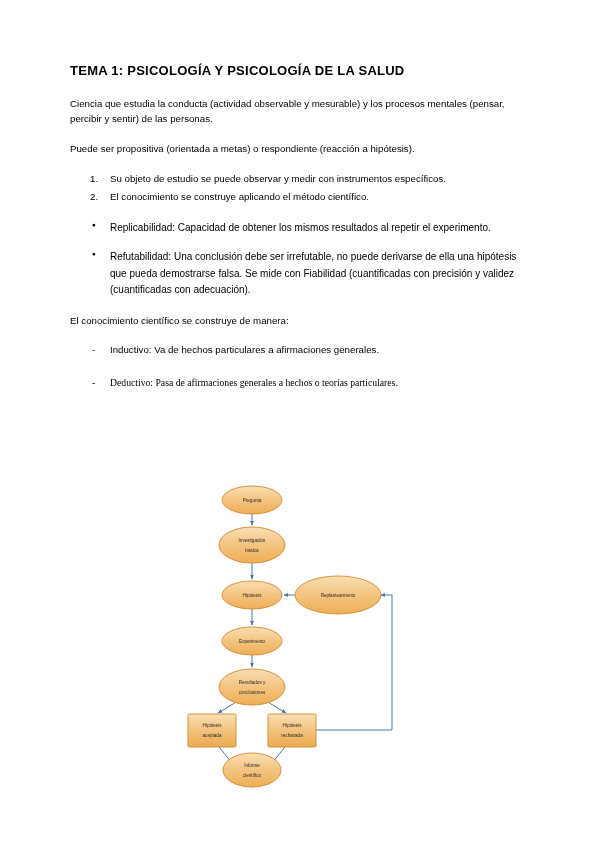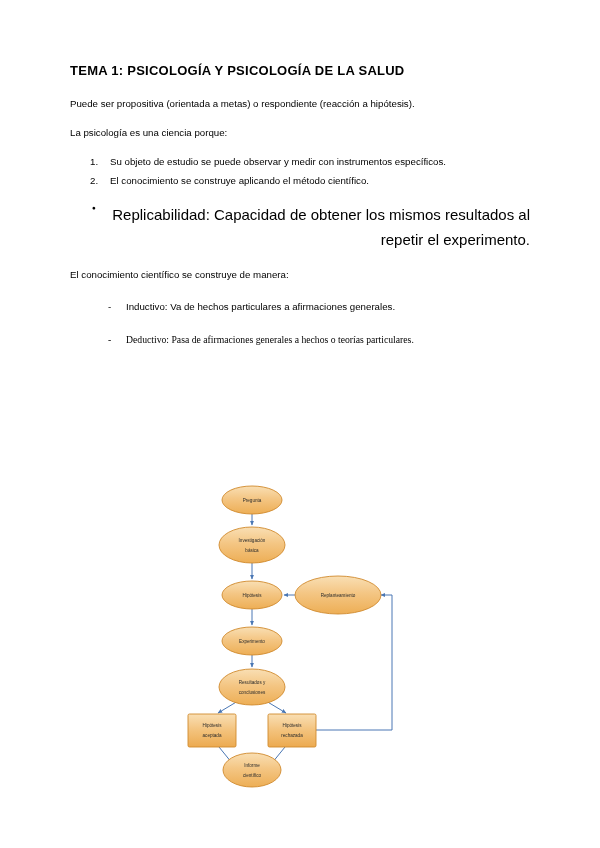--- a/index.html
+++ b/index.html
@@ -75,37 +75,36 @@
   }
 
   ul.bullets {
     margin: 0 0 12px 0;
     padding: 0;
     list-style: none;
   }
   ul.bullets > li {
     position: relative;
     padding-left: 40px;
-    font-size: 15px;
+    font-size: 10px;
     line-height: 1.62;
     margin-bottom: 13px;
-    text-align: right;
   }
   ul.bullets > li:last-child { margin-bottom: 0; }
   ul.bullets > li::before {
     content: "\25CF";
     position: absolute;
     left: 22px;
     top: -0.5px;
     font-size: 6.4px;
     line-height: 1.62;
   }
 
   ul.dashes {
-    margin: 16px;
+    margin: 0;
     padding: 0;
     list-style: none;
   }
   ul.dashes > li {
     position: relative;
     padding-left: 40px;
     font-size: 9.7px;
     line-height: 1.62;
     margin-bottom: 18px;
   }
@@ -144,35 +143,36 @@
 </style>
 </head>
 <body>
 
 <div class="page">
 
   <div class="content">
 
     <h1 class="doc-title">TEMA 1: PSICOLOGÍA Y PSICOLOGÍA DE LA SALUD</h1>
 
+    <p class="para">Ciencia que estudia la conducta (actividad observable y mesurable) y los procesos mentales (pensar, percibir y sentir) de las personas.</p>
 
     <p class="para">Puede ser propositiva (orientada a metas) o respondiente (reacción a hipótesis).</p>
 
-    <p class="para tight">La psicología es una ciencia porque:</p>
 
     <ol class="numbered">
       <li>Su objeto de estudio se puede observar y medir con instrumentos específicos.</li>
       <li>El conocimiento se construye aplicando el método científico.</li>
     </ol>
 
     <div class="spacer-sm"></div>
 
 
     <ul class="bullets">
       <li>Replicabilidad: Capacidad de obtener los mismos resultados al repetir el experimento.</li>
+      <li>Refutabilidad: Una conclusión debe ser irrefutable, no puede derivarse de ella una hipótesis que pueda demostrarse falsa. Se mide con Fiabilidad (cuantificadas con precisión y validez (cuantificadas con adecuación).</li>
     </ul>
 
     <div class="spacer-sm"></div>
 
     <p class="para tight">El conocimiento científico se construye de manera:</p>
 
     <ul class="dashes">
       <li>Inductivo: Va de hechos particulares a afirmaciones generales.</li>
       <li>Deductivo: Pasa de afirmaciones generales a hechos o teorías particulares.</li>
     </ul>

